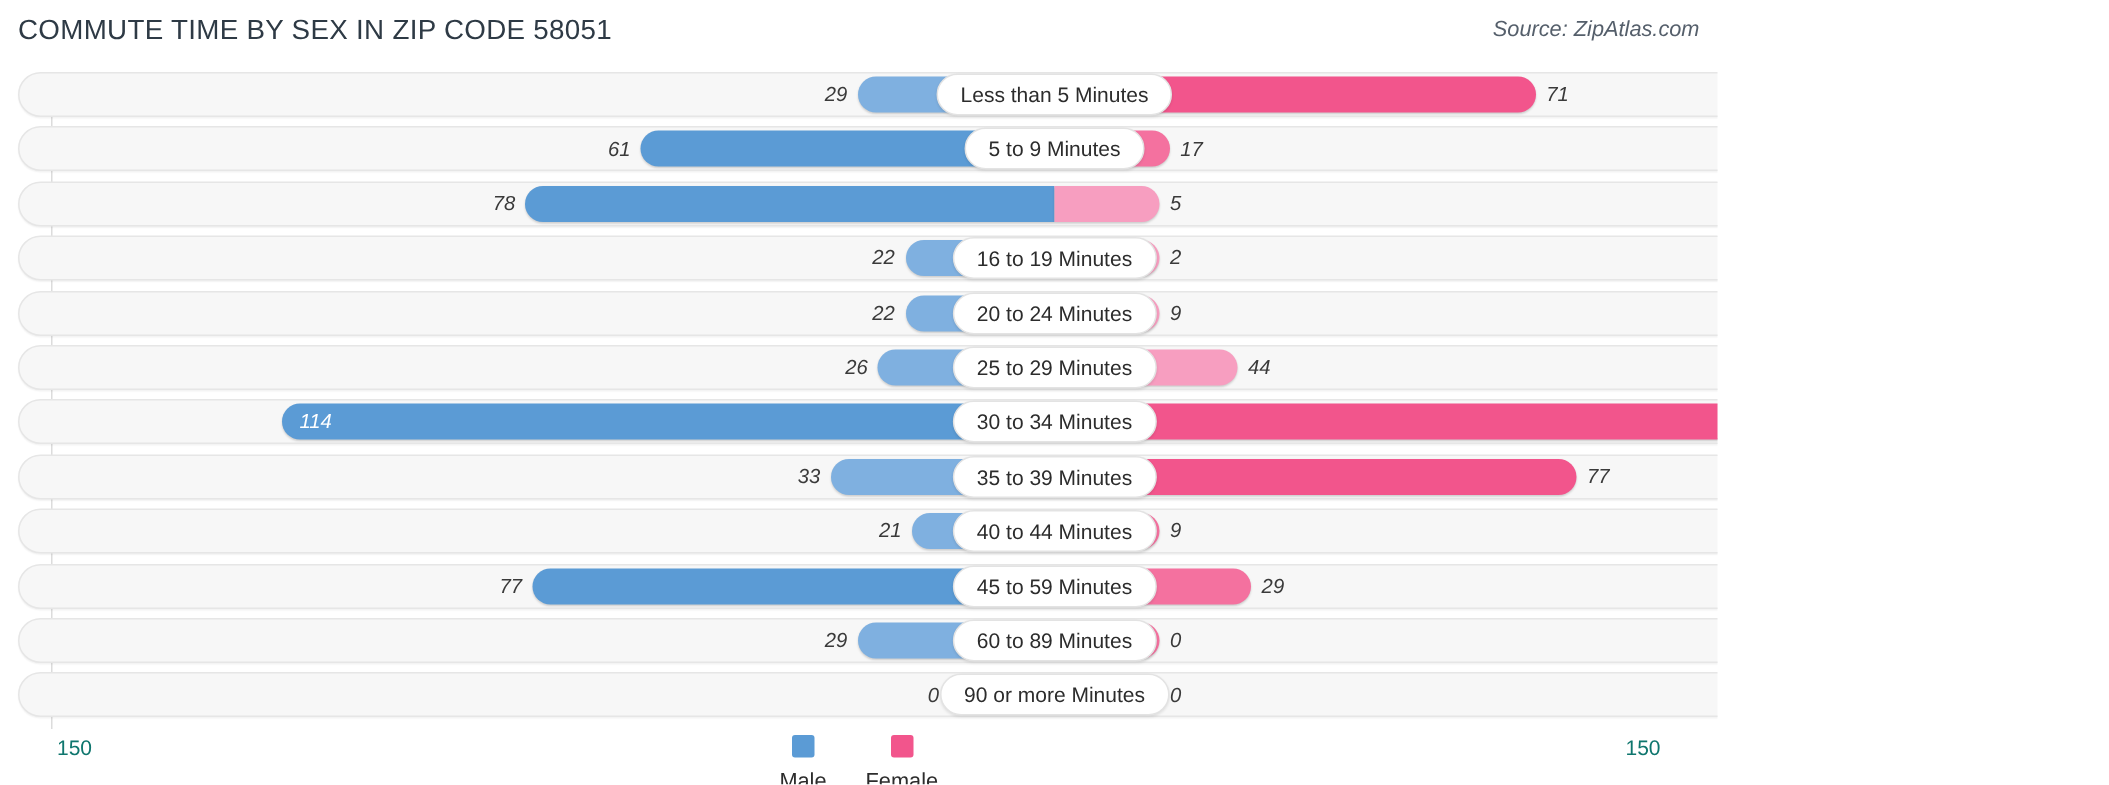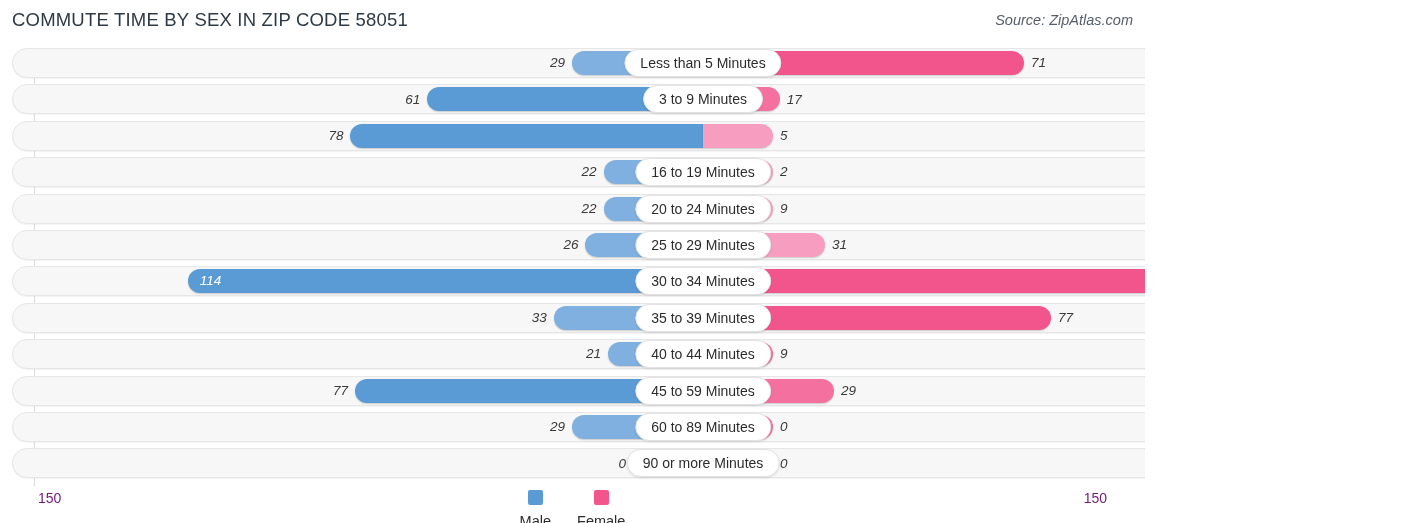--- a/index.html
+++ b/index.html
@@ -145,21 +145,21 @@
   .footer {
     position: absolute;
     left: 0; right: 0;
     top: 486px;
     height: 37px;
   }
   .axis-label {
     position: absolute;
     top: 4px;
     font-size: 14px;
-    color: #701a75;
+    color: #0f766e;
   }
   .axis-label.left  { left: 38px; }
   .axis-label.right { right: 38px; }
   .legend {
     position: absolute;
     left: 0; right: 0;
     top: 4px;
     display: flex;
     justify-content: center;
     align-items: center;
@@ -208,21 +208,21 @@
         <div class="row">
           <div class="track"></div>
           <div class="half left">
             <span class="val outside-left">61</span>
             <div class="bar left" style="width: 275.72px; background: rgb(91, 155, 213);"></div>
           </div>
           <div class="half right">
             <div class="bar right" style="width: 76.84px; background: rgb(244, 113, 159);"></div>
             <span class="val outside-right">17</span>
           </div>
-          <div class="center-label">3 to 9 Minutes</div>
+          <div class="center-label">5 to 9 Minutes</div>
         </div>
         <div class="row">
           <div class="track"></div>
           <div class="half left">
             <span class="val outside-left">78</span>
             <div class="bar left" style="width: 352.56px; background: rgb(91, 155, 213);"></div>
           </div>
           <div class="half right">
             <div class="bar right" style="width: 70px; background: rgb(247, 158, 192);"></div>
             <span class="val outside-right">5</span>
@@ -253,21 +253,21 @@
           <div class="center-label">20 to 24 Minutes</div>
         </div>
         <div class="row">
           <div class="track"></div>
           <div class="half left">
             <span class="val outside-left">26</span>
             <div class="bar left" style="width: 117.52px; background: rgb(127, 176, 224);"></div>
           </div>
           <div class="half right">
             <div class="bar right" style="width: 122.04px; background: rgb(247, 158, 192);"></div>
-            <span class="val outside-right">31</span>
+            <span class="val outside-right">44</span>
           </div>
           <div class="center-label">25 to 29 Minutes</div>
         </div>
         <div class="row">
           <div class="track"></div>
           <div class="half left">
             <div class="bar left" style="width: 515.28px; background: rgb(91, 155, 213);">
               <span class="val inside l">114</span>
             </div>
           </div>

